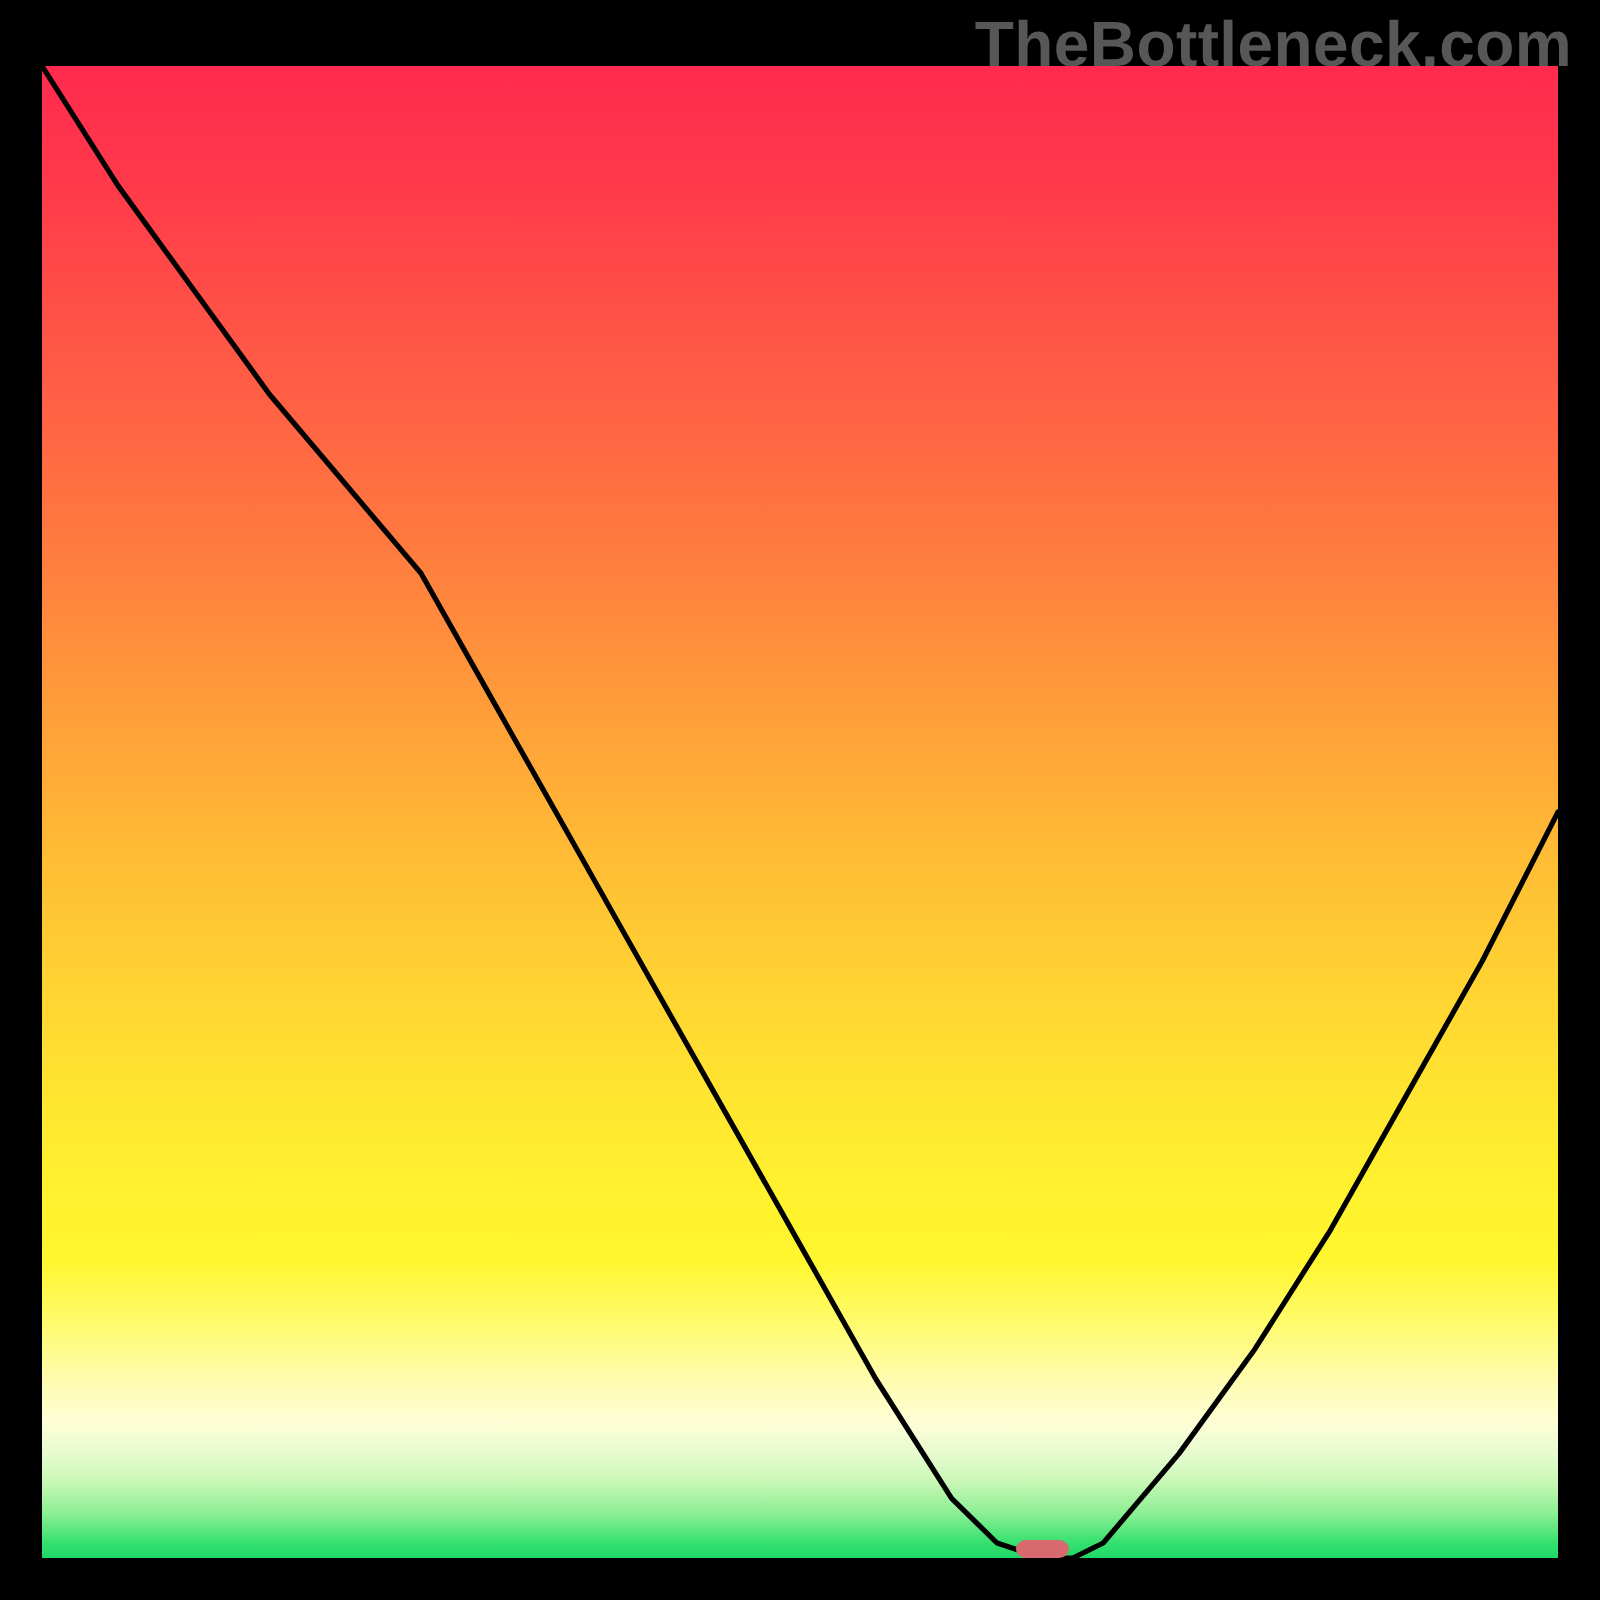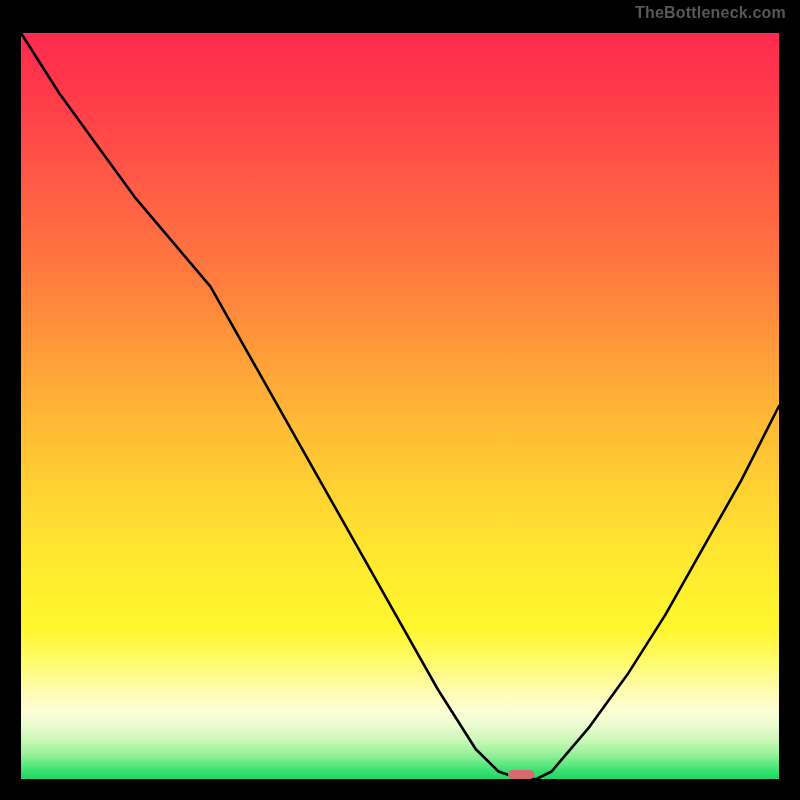--- a/index.html
+++ b/index.html
@@ -14,21 +14,21 @@
   .outer {
     position: relative;
     width: 800px;
     height: 800px;
     background: #000;
   }
   .watermark {
     position: absolute;
     top: 4px;
     right: 14px;
-    font-size: 16px;
+    font-size: 32px;
     font-weight: 600;
     color: #575757;
     letter-spacing: 0.2px;
     user-select: none;
   }
   .plot {
     position: absolute;
     left: 21px;
     top: 33px;
     width: 758px;

